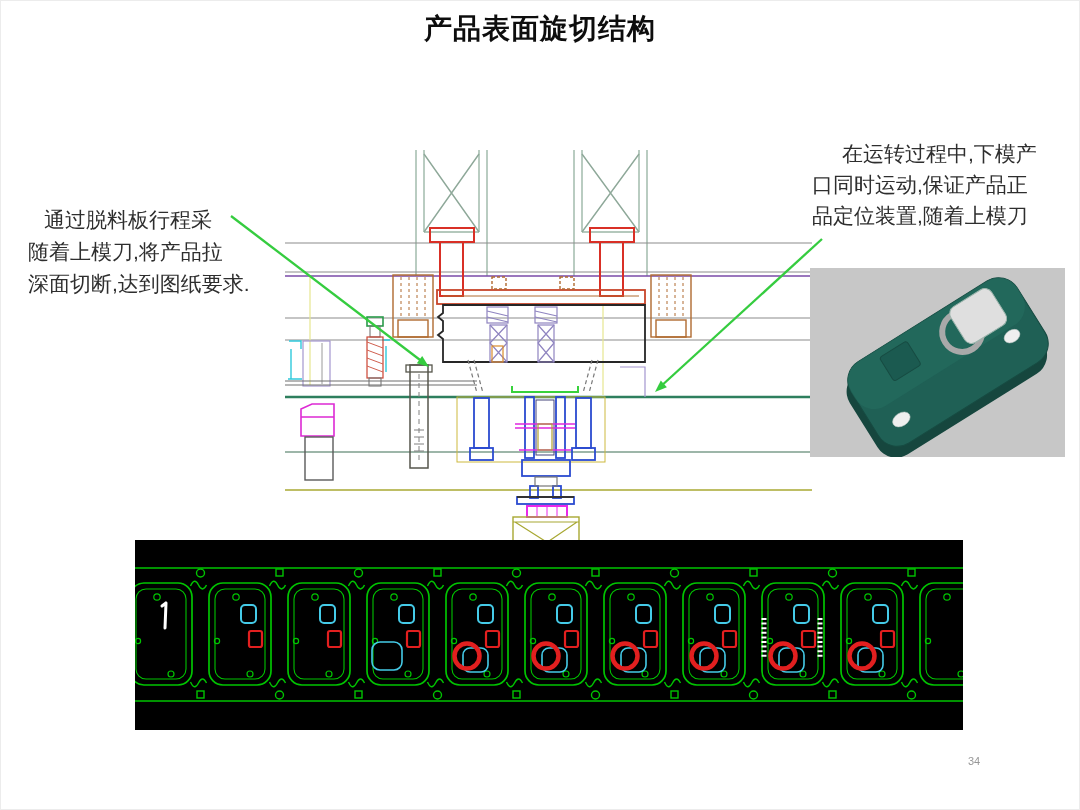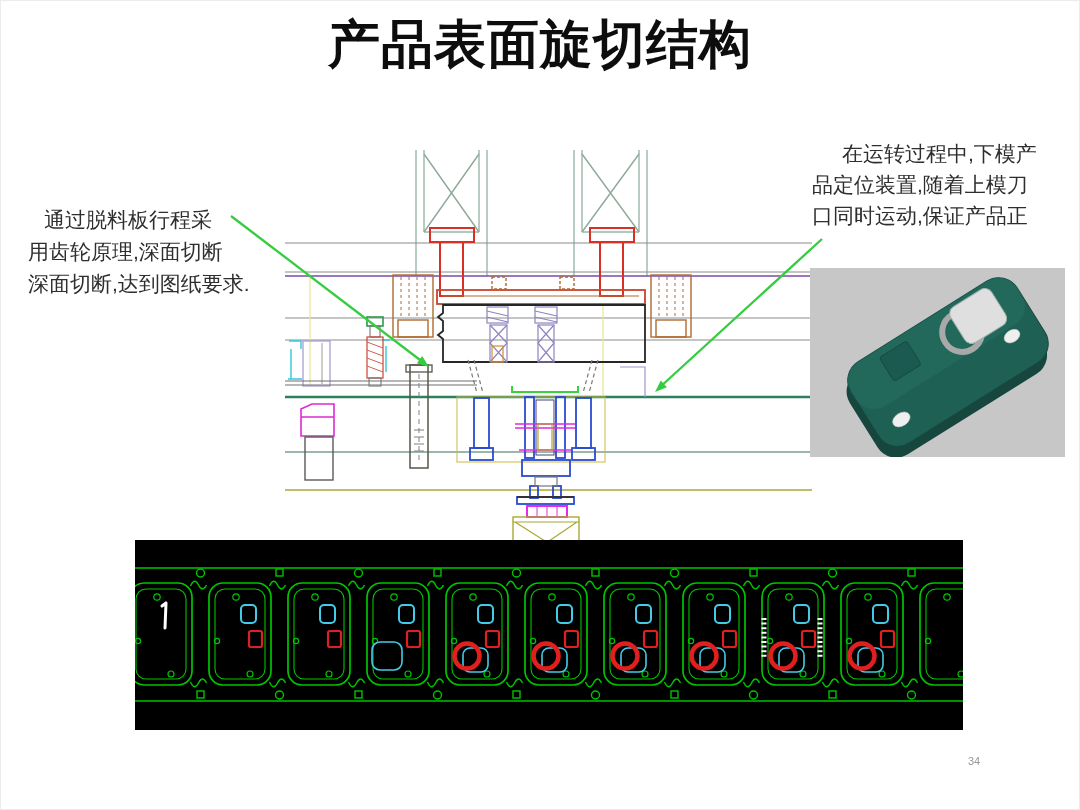--- a/index.html
+++ b/index.html
@@ -1,19 +1,19 @@
 <!DOCTYPE html>
 <html style="--arrow: #35cc3f; --teal: #1f6055; --teal-dark: #16463e; --teal-light: #257061;"><head>
 <meta charset="utf-8">
 <style>
   html,body{margin:0;padding:0;background:#fff;}
   #page{position:relative;width:1080px;height:810px;background:#ffffff;overflow:hidden;
         font-family:"Liberation Sans",sans-serif;box-shadow:inset 0 0 0 1px #ececec;}
   .abs{position:absolute;}
-  #title{top:10px;left:0;width:1080px;text-align:center;font-size:52px;font-weight:800;
+  #title{top:10px;left:0;width:1080px;text-align:center;font-size:28px;font-weight:800;
          color:#0d0d0d;letter-spacing:1px;}
   .note{font-size:21px;color:#2e2e2e;line-height:32px;}
   #note-left{top:156px;left:28px;width:250px;}
   #note-right{top:138px;left:812px;width:256px;line-height:31px;}
   .ind1{text-indent:16px;margin-top:48px;}
   .ind2{text-indent:30px;}
   #pagenum{top:755px;left:968px;font-size:11px;color:#979797;}
   svg{display:block;}
   #cad-svg{top:0;left:0;}
   #product-panel{top:268px;left:810px;width:255px;height:189px;background:#c7c7c7;}
@@ -286,24 +286,24 @@
         <rect x="785" y="43" width="62" height="102" rx="14" fill="none" stroke="#00c400" stroke-width="1.7"></rect>
         <rect x="791" y="49" width="50" height="90" rx="10" fill="none" stroke="#00c400" stroke-width="1.1"></rect>
         <circle cx="812" cy="57" r="3.2" fill="none" stroke="#00c400" stroke-width="1.2"></circle>
         <circle cx="793" cy="101" r="2.6" fill="none" stroke="#00c400" stroke-width="1.2"></circle>
         <circle cx="826" cy="134" r="3" fill="none" stroke="#00c400" stroke-width="1.2"></circle>
       </g>
   </svg>
 
   <div id="note-left" class="abs note">
     <div class="ind1">通过脱料板行程采</div>
-    <div>用齿轮原理,深面切断</div>
+    <div>随着上模刀,将产品拉</div>
     <div>深面切断,达到图纸要求.</div>
   </div>
 
   <div id="note-right" class="abs note">
     <div class="ind2">在运转过程中,下模产</div>
+    <div>口同时运动,保证产品正</div>
     <div>品定位装置,随着上模刀</div>
-    <div>口同时运动,保证产品正</div>
   </div>
 
   <div id="pagenum" class="abs">34</div>
 </div>
 
 </body></html>

